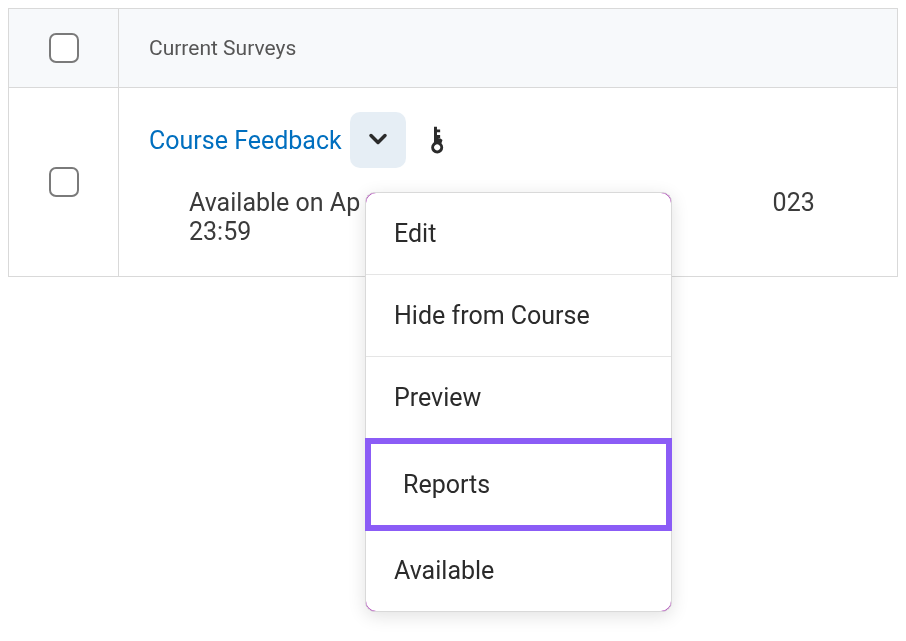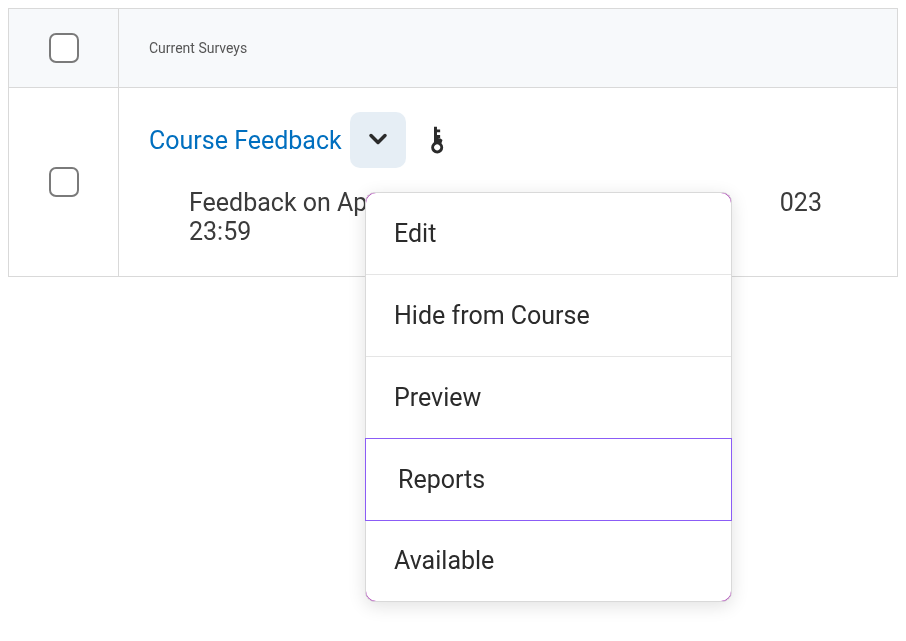--- a/index.html
+++ b/index.html
@@ -25,21 +25,21 @@
       align-items: center;
       justify-content: center;
       border-right: 1px solid #d9d9d9;
       padding: 24px 0;
     }
     .header-label-cell {
       flex: 1;
       display: flex;
       align-items: center;
       padding: 24px 30px;
-      font-size: 14px;
+      font-size: 21px;
       color: #565656;
     }
     .checkbox {
       width: 30px;
       height: 30px;
       border: 2px solid #7a7a7a;
       border-radius: 7px;
       background: #fff;
       cursor: pointer;
     }
@@ -93,21 +93,21 @@
     .key-icon svg { width: 36px; height: 36px; }
     .availability {
       font-size: 25px;
       color: #3b3b3b;
       padding-left: 40px;
     }
     .dropdown {
       position: absolute;
       top: 192px;
       left: 365px;
-      width: 367px;
+      width: 307px;
       background: #a21caf;
       border: 1px solid #d9d9d9;
       border-radius: 10px;
       box-shadow: 0 4px 18px rgba(0,0,0,0.12);
       z-index: 100;
       overflow: visible;
     }
     .menu-item {
       padding: 26px 28px;
       font-size: 25px;
@@ -119,21 +119,21 @@
     .menu-item:first-child {
       border-top-left-radius: 10px;
       border-top-right-radius: 10px;
     }
     .menu-item:last-child {
       border-bottom: none;
       border-bottom-left-radius: 10px;
       border-bottom-right-radius: 10px;
     }
     .menu-item.highlighted {
-      border: 1px solid #8b5cf6;
+      border: 6px solid #8b5cf6;
       margin: -1px;
       position: relative;
       z-index: 2;
       padding-left: 32px;
     }
   </style>
 </head>
 <body>
 
 <div class="table-container">
@@ -159,21 +159,21 @@
               </svg>
           </span>
         </button>
         <span class="key-icon">
           <svg viewBox="0 0 24 24" fill="#2b2b2b">
               <path d="M7 14a4 4 0 1 1 4-4c0 .3 0 .6-.1.9l7.4 7.4-1.4 1.4-1.3-1.3-1.5 1.5-1.4-1.4 1.5-1.5-1.3-1.3-1.5 1.5-1.4-1.4 1.1-1.1c-.9.8-2.1 1.3-3.1 1.3Zm0-6a2 2 0 1 0 0 4 2 2 0 0 0 0-4Z" transform="rotate(225 12 12)"></path>
             </svg>
         </span>
       </div>
       <div class="availability">
-        <span>Feedback on Ap</span>
+        <span>Available on Ap</span>
         <span style="display:inline-block; width:400px;"></span>
         <span>023 23:59</span>
       </div>
     </div>
   </div>
 </div>
 
 <div class="dropdown">
   <div class="menu-item">Edit</div>
   <div class="menu-item">Hide from Course</div>

